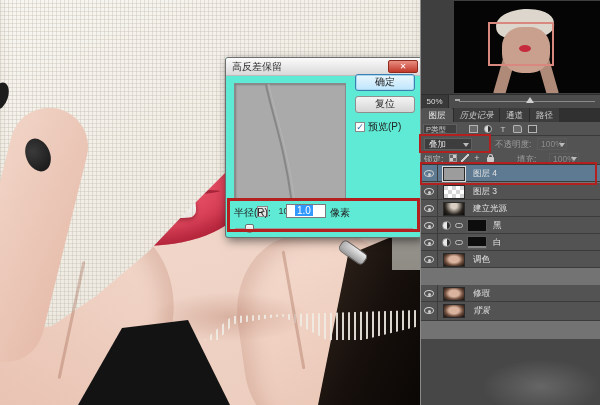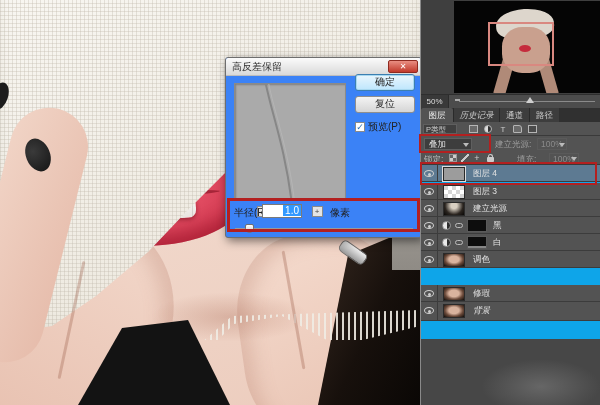--- a/index.html
+++ b/index.html
@@ -49,21 +49,21 @@
       repeating-linear-gradient(90deg,rgba(190,185,180,.55) 0 1px,transparent 1px 12px),
       linear-gradient(180deg,#fbfaf8,#e8e4df);
     transform:rotate(-3deg);box-shadow:0 2px 4px rgba(100,10,20,.5);}
   .chin-shadow{left:150px;top:292px;width:160px;height:50px;border-radius:50%;
     background:radial-gradient(ellipse,rgba(175,115,95,.35),transparent 70%);}
   .ring{left:338px;top:246px;width:30px;height:13px;border-radius:5px;
     background:linear-gradient(180deg,#efefef,#9a9a9a);border:1px solid #6f6f6f;
     transform:rotate(35deg);}
 
   
-  #dlg{left:225px;top:57px;width:197px;height:181px;background:#3b82f6;
+  #dlg{left:225px;top:57px;width:197px;height:181px;background:#5eead4;
     border:1px solid #6e6e6e;border-radius:3px;box-shadow:2px 3px 10px rgba(0,0,0,.5);}
   .dlg-title{left:0;top:0;width:100%;height:18px;border-radius:2px 2px 0 0;
     background:linear-gradient(180deg,#fbfbfb,#d9d9d9);border-bottom:1px solid #bdbdbd;
     font-size:10px;color:#333;line-height:18px;padding-left:6px;}
   .dlg-close{right:3px;top:2px;width:30px;height:13px;border-radius:2px;
     background:linear-gradient(180deg,#e98e82,#c1392b);border:1px solid #8e2a20;
     color:#fff;font-size:8px;line-height:11px;text-align:center;cursor:pointer;}
   .dlg-preview{left:8px;top:25px;width:112px;height:117px;background:#aaa;
     border:1px solid #8a8a8a;box-shadow:inset 1px 1px 2px rgba(0,0,0,.25);overflow:hidden;}
   .dlg-zoomrow{left:8px;top:147px;width:112px;height:12px;display:flex;align-items:center;justify-content:center;gap:10px;}
@@ -72,34 +72,34 @@
   .zoom-pct{font-size:9px;color:#333;}
   .dlg-btn{left:129px;width:60px;height:17px;border-radius:3px;font-size:10px;color:#222;
     text-align:center;line-height:14px;cursor:pointer;}
   .dlg-btn.ok{top:16px;border:1px solid #3c7fb1;background:linear-gradient(180deg,#eaf6fd,#bee6fd);
     box-shadow:0 0 0 1px #a8d8f0 inset;}
   .dlg-btn.reset{top:38px;border:1px solid #8e8e8e;background:linear-gradient(180deg,#f4f4f4,#d5d5d5);}
   .dlg-check{left:129px;top:62px;display:flex;align-items:center;gap:3px;font-size:10px;color:#222;}
   .checkbox{width:10px;height:10px;border:1px solid #8a8a8a;background:#fff;font-size:9px;
     line-height:9px;text-align:center;color:#2a6db5;}
   .radius-row{left:8px;top:148px;font-size:10px;color:#222;}
-  .radius-field{left:36px;top:146px;width:40px;height:14px;background:#fff;border:1px solid #7a7a7a;
-    font-size:10px;line-height:12px;padding-left:8px;text-align:right;}
+  .radius-field{left:60px;top:146px;width:40px;height:14px;background:#fff;border:1px solid #7a7a7a;
+    font-size:10px;line-height:12px;padding-left:8px;}
   .radius-val{background:#3399ff;color:#fff;padding:0 2px;}
   .radius-unit{left:104px;top:148px;font-size:10px;color:#222;}
   .dlg-slider{left:9px;top:166px;width:178px;height:10px;}
   .slider-track{left:0;top:4px;width:178px;height:2px;background:#9a9a9a;border-bottom:1px solid #fff;}
   .slider-thumb{left:10px;top:0;width:9px;height:9px;background:linear-gradient(180deg,#fdfdfd,#cfcfcf);
     border:1px solid #707070;border-radius:2px 2px 50% 50%;cursor:pointer;}
 
   
   .anno{border:3px solid #b32020;pointer-events:none;}
 
   
-  #panel{left:420px;top:0;width:180px;height:405px;background:#0ea5e9;border-left:1px solid #8a8a8a;}
+  #panel{left:420px;top:0;width:180px;height:405px;background:#737373;border-left:1px solid #8a8a8a;}
   .nav-area{left:0;top:0;width:180px;height:94px;background:#3f3f3f;}
   .nav-thumb{left:33px;top:1px;width:146px;height:92px;background:#050505;overflow:hidden;}
   .nt-gauze{left:42px;top:8px;width:58px;height:30px;border-radius:50% 50% 40% 40%;background:#ddd6cc;transform:rotate(-4deg);}
   .nt-face{left:48px;top:26px;width:48px;height:46px;border-radius:42%;background:#c9a08e;}
   .nt-arm-l{left:44px;top:58px;width:12px;height:36px;background:#b08a78;transform:rotate(16deg);}
   .nt-arm-r{left:88px;top:58px;width:12px;height:36px;background:#b08a78;transform:rotate(-16deg);}
   .nt-lips{left:65px;top:44px;width:12px;height:7px;border-radius:50%;background:#c52b3c;}
   .nav-proxy{left:34px;top:21px;width:66px;height:44px;border:2px solid #d98880;}
   .zoombar{left:0;top:94px;width:180px;height:14px;background:#4c4c4c;border-top:1px solid #2e2e2e;}
   .zoom-pct-box{left:0;top:0;width:28px;height:13px;background:#393939;border-right:1px solid #2c2c2c;
@@ -254,21 +254,21 @@
       <div class="abs mini-ic tee" style="left:78px;">T</div>
       <div class="abs mini-ic" style="left:92px;border-radius:1px 3px 1px 1px;"></div>
       <div class="abs mini-ic" style="left:107px;background:#4a4a4a;"></div>
     </div>
 
     <div class="abs blendrow">
       <div class="abs blendbox">
         <span>叠加</span>
         <span class="ddtri" style="right:2px;top:4px;"></span>
       </div>
-      <div class="abs oplabel">建立光源:</div>
+      <div class="abs oplabel">不透明度:</div>
       <div class="abs opval">
         <span>100%</span>
         <span class="ddtri" style="right:1px;top:4px;"></span>
       </div>
     </div>
 
     <div class="abs lockrow">
       <div class="abs locklabel">锁定:</div>
       <div class="abs lock-ic ic-checker" style="left:28px;"></div>
       <div class="abs lock-ic ic-brush" style="left:40px;"></div>

